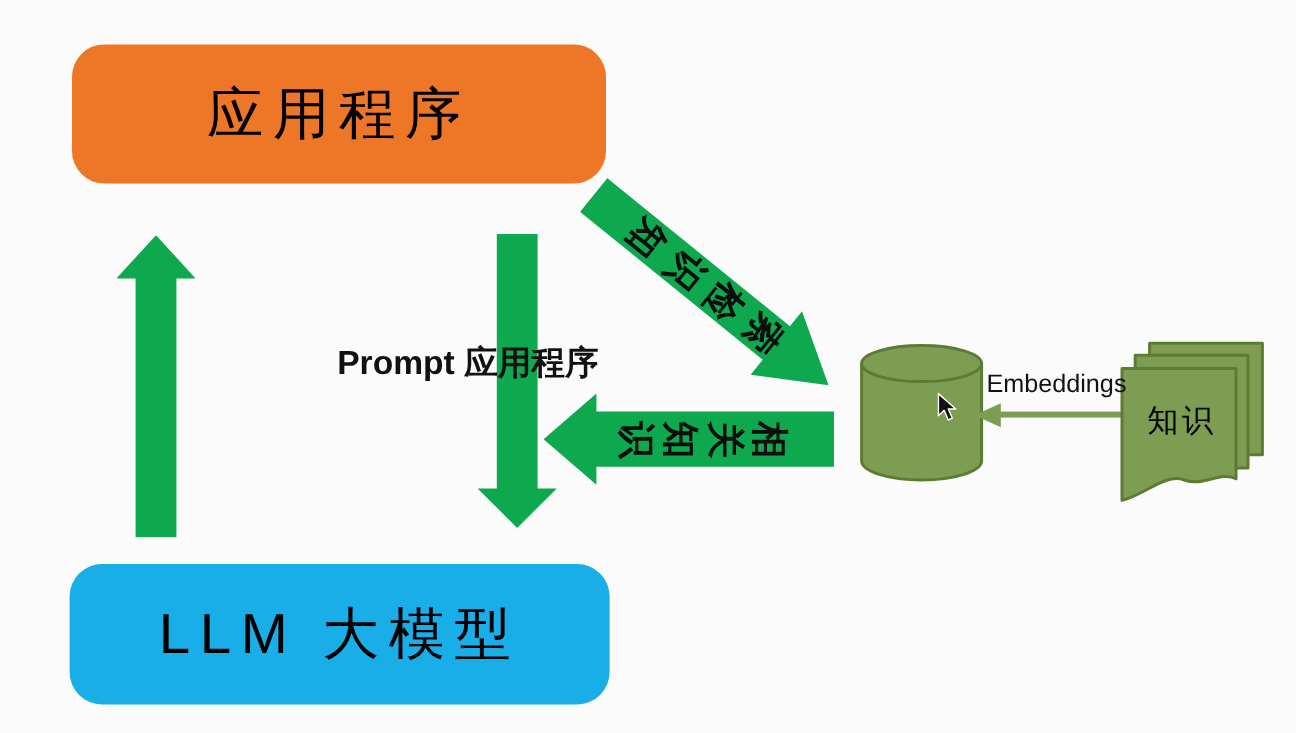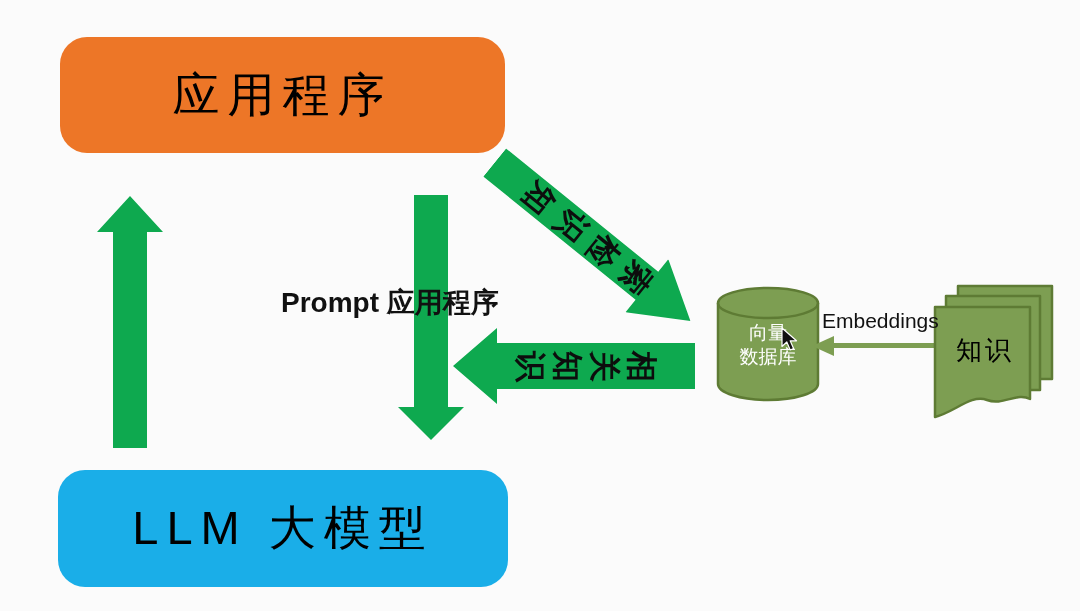--- a/index.html
+++ b/index.html
@@ -108,24 +108,20 @@
   <div class="node node-llm">
     <span class="node-label">LLM 大模型</span>
   </div>
 
   <div class="edge-label label-prompt">Prompt 应用程序</div>
 
   <svg class="svg-abs" style="left:714px;top:285px;" width="108" height="118" viewBox="0 0 108 118">
     <path class="olive-shape" d="M4 18 L4 99 A50 16 0 0 0 104 99 L104 18"></path>
     <ellipse class="olive-shape" cx="54" cy="18" rx="50" ry="15"></ellipse>
   </svg>
-  <div class="db-label">
-    <div>向量</div>
-    <div>数据库</div>
-  </div>
 
   <div class="emb-shaft"></div>
   <div class="emb-head"></div>
   <div class="edge-label label-embeddings">Embeddings</div>
 
   <svg class="svg-abs" style="left:933px;top:284px;" width="122" height="142" viewBox="0 0 122 142">
     <rect class="olive-shape" x="25" y="2" width="94" height="93"></rect>
     <rect class="olive-shape" x="13" y="12" width="94" height="94"></rect>
     <path class="olive-shape" d="M2 23 L97 23 L97 115 C84 108 70 122 54 116 C38 110 22 128 2 133 Z"></path>
   </svg>

